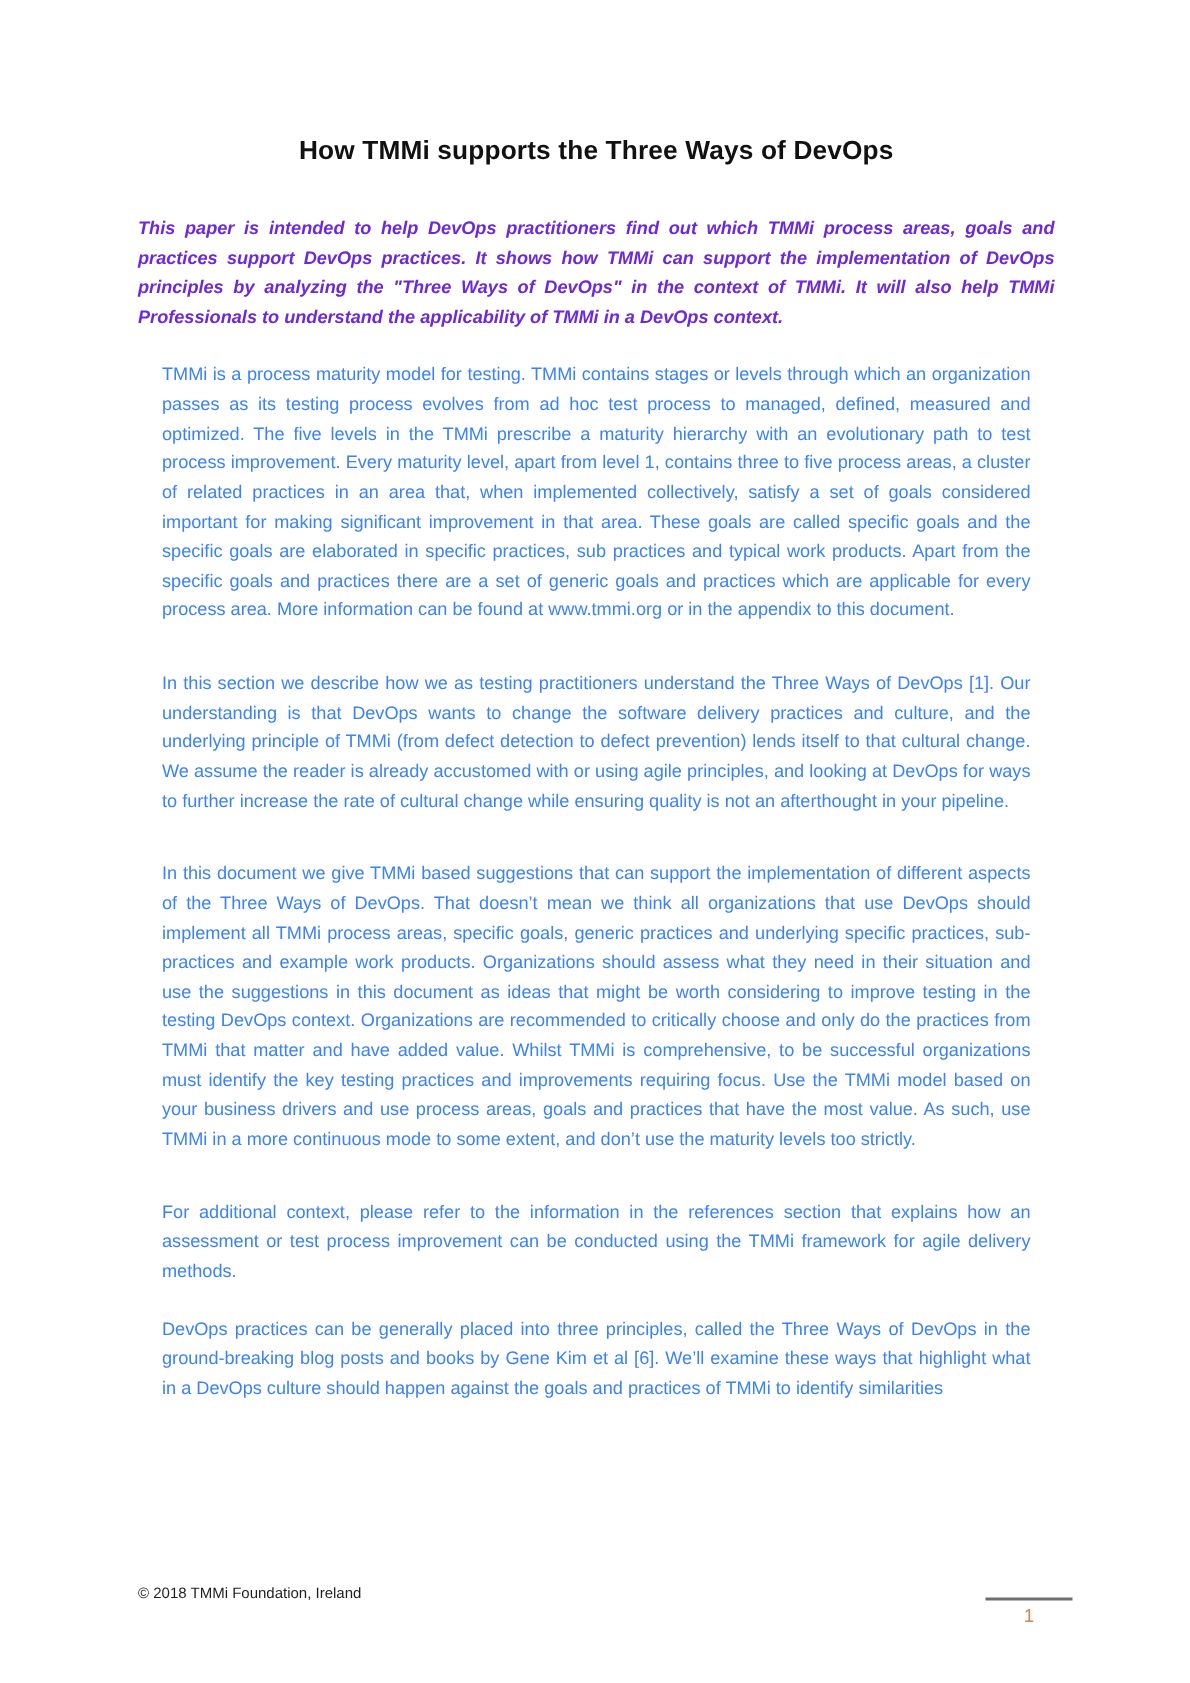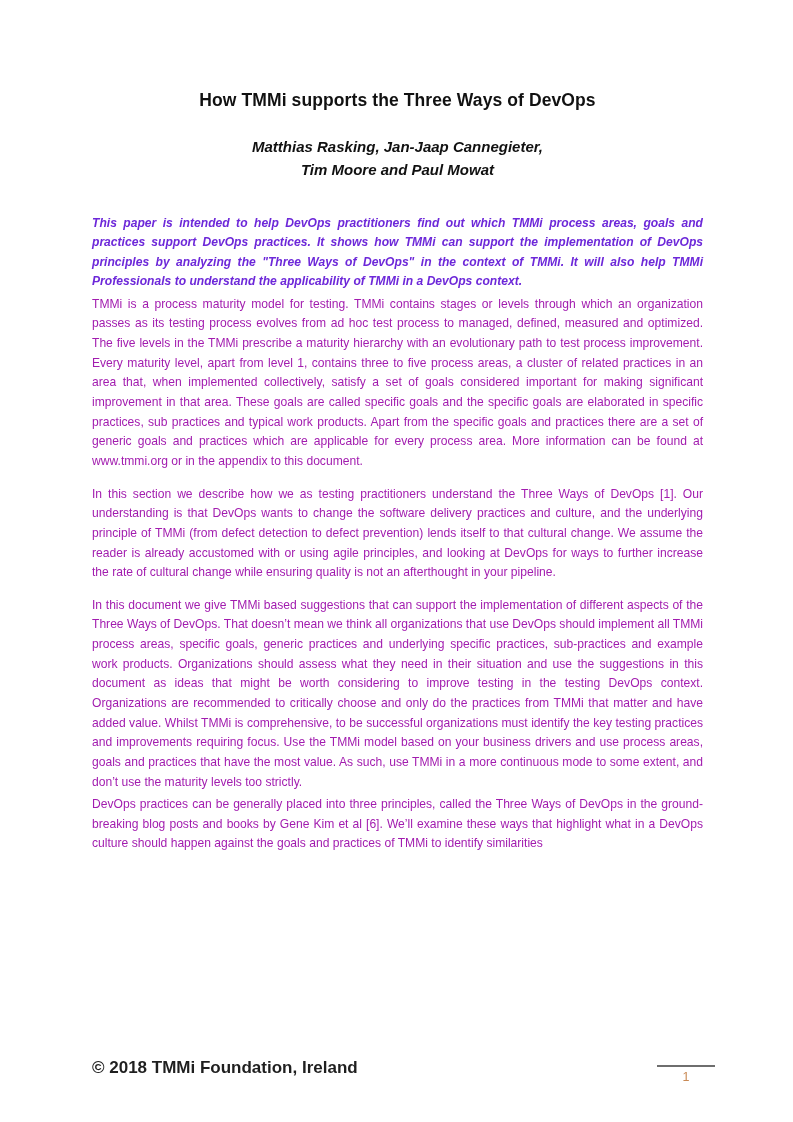--- a/index.html
+++ b/index.html
@@ -61,41 +61,40 @@
     color: #111111;
     margin: 0;
     padding-top: 23px;
     padding-bottom: 3px;
     line-height: 1.3;
   }
   p.body-par {
     font-size: 12.1px;
     line-height: 1.625;
     text-align: justify;
-    color: #a21caf;
-    margin: 0;
+    color: #3b82f6;
+    margin: 16px;
     padding-top: 13px;
   }
   p.body-par.tight {
     padding-top: 3px;
   }
   .footer {
     position: absolute;
     left: 92px;
     top: 1056px;
     width: 611px;
     display: flex;
     align-items: flex-start;
     justify-content: space-between;
   }
   .copyright {
-    font-size: 17px;
+    font-size: 10px;
     color: #1f1f1f;
     line-height: 1.4;
-    font-weight: bold;
   }
   .page-number-wrap {
     width: 70px;
     text-align: center;
     margin-right: -18px;
   }
   .page-rule {
     height: 2px;
     background: #6e6e6e;
     width: 58px;
@@ -110,34 +109,31 @@
 </style>
 </head>
 <body>
 
 <div class="page">
 
   <div class="content">
 
     <h1 class="doc-title">How TMMi supports the Three Ways of DevOps</h1>
 
-    <div class="authors">
-      <span class="line">Matthias Rasking, Jan-Jaap Cannegieter,</span>
-      <span class="line">Tim Moore and Paul Mowat</span>
-    </div>
 
     <p class="abstract">This paper is intended to help DevOps practitioners find out which TMMi process areas, goals and practices support DevOps practices. It shows how TMMi can support the implementation of DevOps principles by analyzing the "Three Ways of DevOps" in the context of TMMi. It will also help TMMi Professionals to understand the applicability of TMMi in a DevOps context.</p>
 
 
     <p class="body-par tight">TMMi is a process maturity model for testing. TMMi contains stages or levels through which an organization passes as its testing process evolves from ad hoc test process to managed, defined, measured and optimized. The five levels in the TMMi prescribe a maturity hierarchy with an evolutionary path to test process improvement. Every maturity level, apart from level 1, contains three to five process areas, a cluster of related practices in an area that, when implemented collectively, satisfy a set of goals considered important for making significant improvement in that area. These goals are called specific goals and the specific goals are elaborated in specific practices, sub practices and typical work products. Apart from the specific goals and practices there are a set of generic goals and practices which are applicable for every process area. More information can be found at www.tmmi.org or in the appendix to this document.</p>
 
     <p class="body-par">In this section we describe how we as testing practitioners understand the Three Ways of DevOps [1]. Our understanding is that DevOps wants to change the software delivery practices and culture, and the underlying principle of TMMi (from defect detection to defect prevention) lends itself to that cultural change. We assume the reader is already accustomed with or using agile principles, and looking at DevOps for ways to further increase the rate of cultural change while ensuring quality is not an afterthought in your pipeline.</p>
 
     <p class="body-par">In this document we give TMMi based suggestions that can support the implementation of different aspects of the Three Ways of DevOps. That doesn’t mean we think all organizations that use DevOps should implement all TMMi process areas, specific goals, generic practices and underlying specific practices, sub-practices and example work products. Organizations should assess what they need in their situation and use the suggestions in this document as ideas that might be worth considering to improve testing in the testing DevOps context. Organizations are recommended to critically choose and only do the practices from TMMi that matter and have added value. Whilst TMMi is comprehensive, to be successful organizations must identify the key testing practices and improvements requiring focus. Use the TMMi model based on your business drivers and use process areas, goals and practices that have the most value. As such, use TMMi in a more continuous mode to some extent, and don’t use the maturity levels too strictly.</p>
 
+    <p class="body-par">For additional context, please refer to the information in the references section that explains how an assessment or test process improvement can be conducted using the TMMi framework for agile delivery methods.</p>
 
 
     <p class="body-par tight">DevOps practices can be generally placed into three principles, called the Three Ways of DevOps in the ground-breaking blog posts and books by Gene Kim et al [6]. We’ll examine these ways that highlight what in a DevOps culture should happen against the goals and practices of TMMi to identify similarities</p>
 
   </div>
 
   <div class="footer">
     <div class="copyright">© 2018 TMMi Foundation, Ireland</div>
     <div class="page-number-wrap">
       <div class="page-rule"></div>

